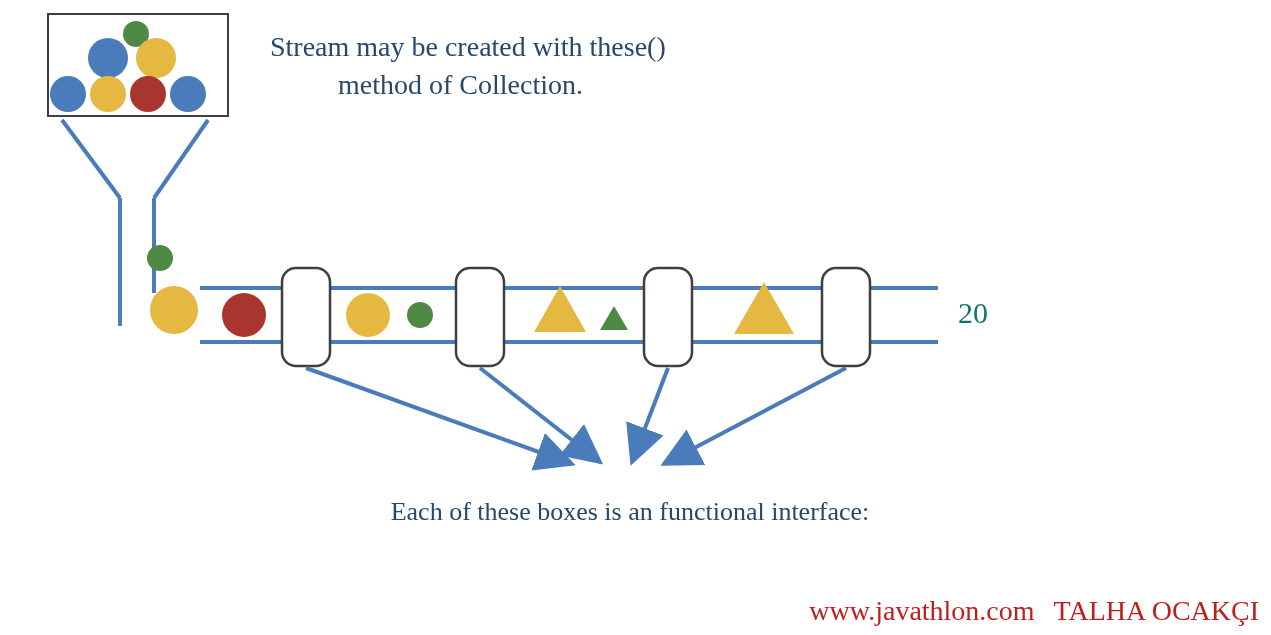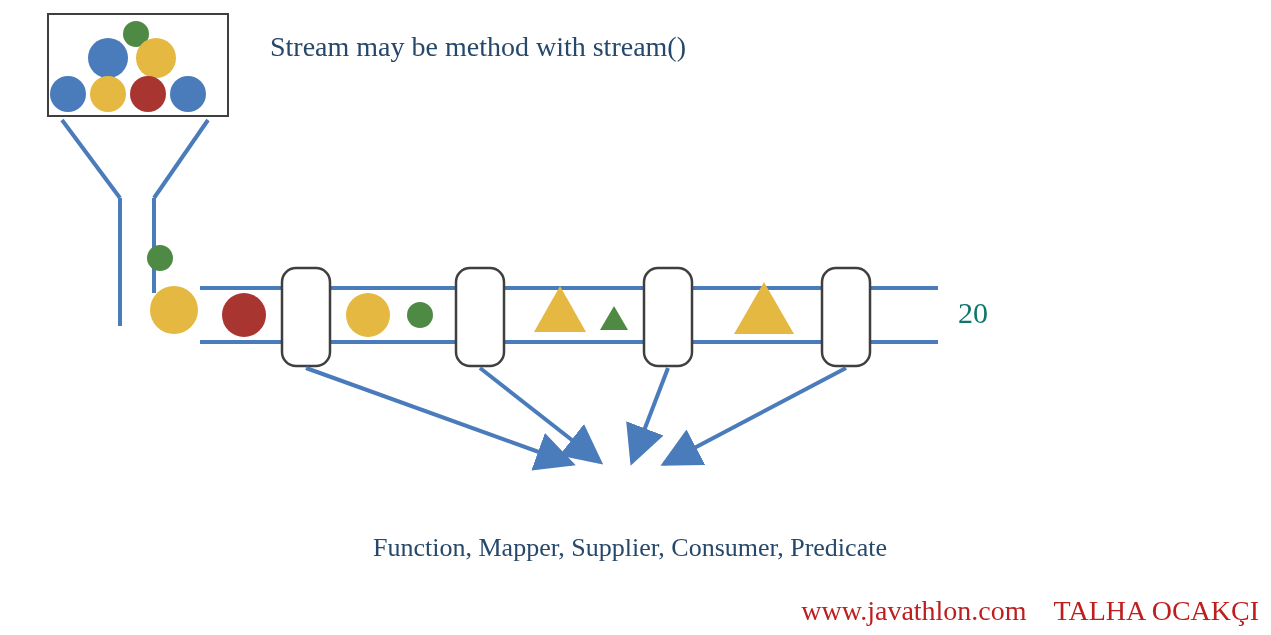--- a/index.html
+++ b/index.html
@@ -32,21 +32,21 @@
     line-height: 1.4;
   }
   .credit-line {
     position: absolute;
     right: 12px;
     bottom: 8px;
     font-size: 28px;
     white-space: nowrap;
   }
   .credit-line .url { color:#bf1e1e; }
-  .credit-line .name { color:#bf1e1e; margin-left: 20px; }
+  .credit-line .name { color:#bf1e1e; margin-left: 12px; }
   .output-num {
     position: absolute;
     left: 958px;
     top: 296px;
     font-size: 30px;
     color: #0f766e;
     font-family: Georgia, serif;
   }
   svg { position:absolute; left:0; top:0; }
 </style>
@@ -96,26 +96,26 @@
 
   <polygon points="764,282 794,334 734,334" fill="#e5b842"></polygon>
 
   <line x1="306" y1="368" x2="572" y2="464" stroke="#4a7bba" stroke-width="4" marker-end="url(#arrowhead)"></line>
   <line x1="480" y1="368" x2="600" y2="462" stroke="#4a7bba" stroke-width="4" marker-end="url(#arrowhead)"></line>
   <line x1="668" y1="368" x2="632" y2="462" stroke="#4a7bba" stroke-width="4" marker-end="url(#arrowhead)"></line>
   <line x1="846" y1="368" x2="664" y2="464" stroke="#4a7bba" stroke-width="4" marker-end="url(#arrowhead)"></line>
 </svg>
 
 <div class="caption-top">
-  <span>Stream may be method with stream()</span><br>
+  <span>Stream may be created with these()</span><br>
+  <span style="display:inline-block; padding-left:68px;">method of Collection.</span>
 </div>
 
 <div class="caption-bottom">
-  <br>
-  <span>Function, Mapper, Supplier, Consumer, Predicate</span>
+  <span>Each of these boxes is an functional interface:</span><br>
 </div>
 
 <div class="output-num">20</div>
 
 <div class="credit-line">
   <span class="url">www.javathlon.com</span>
   <span class="name">TALHA OCAKÇI</span>
 </div>
 
 </body></html>

